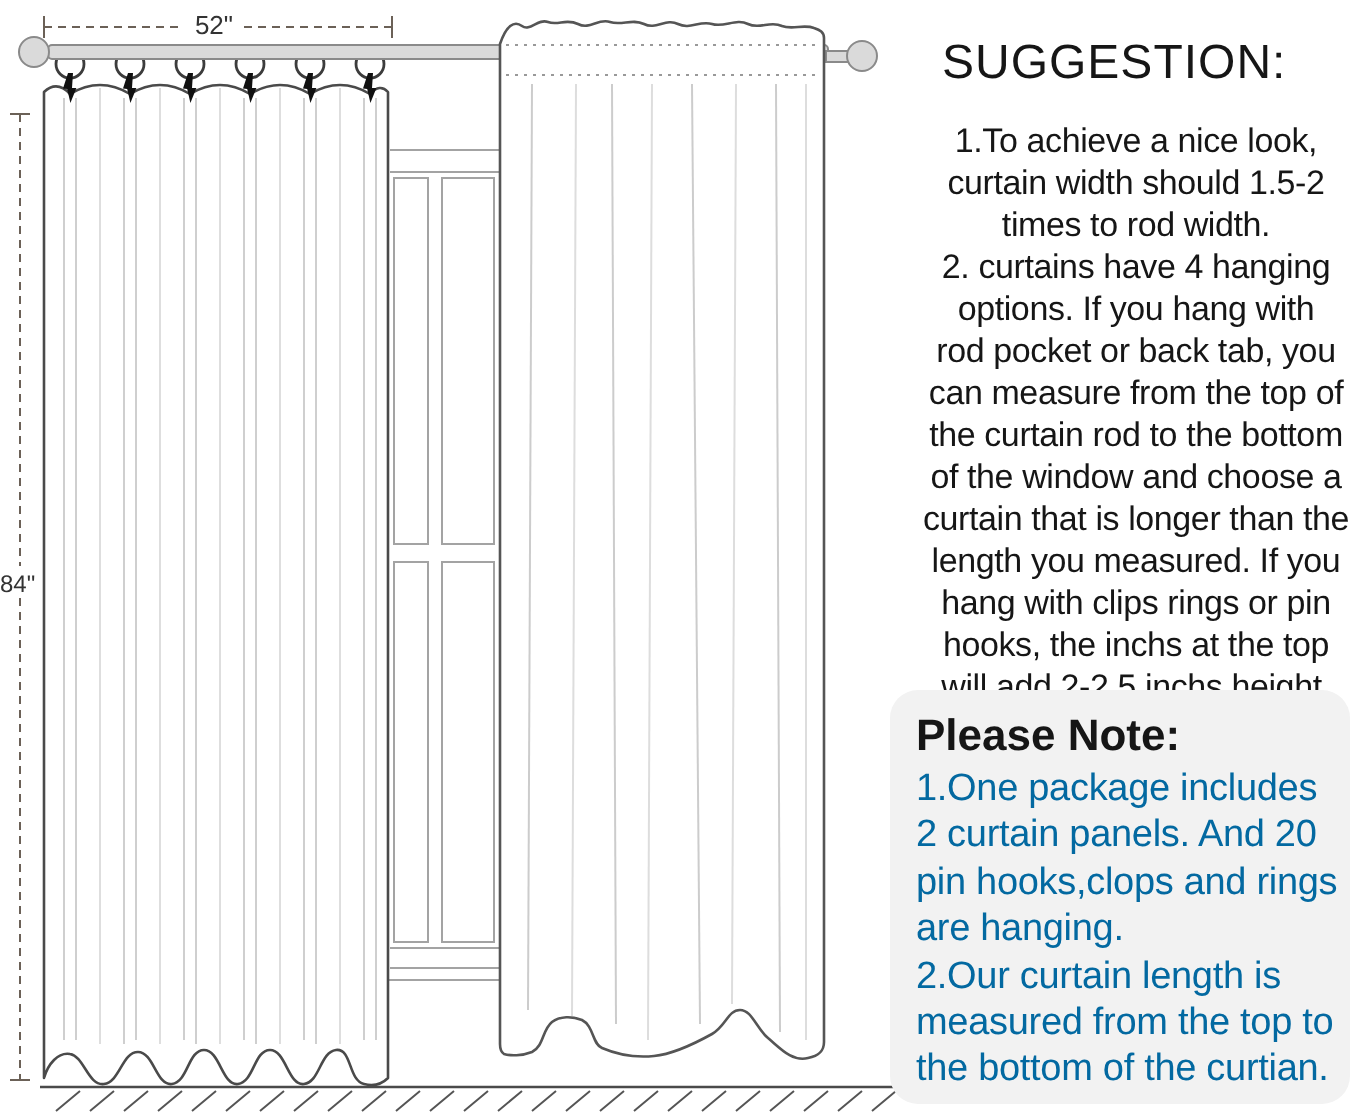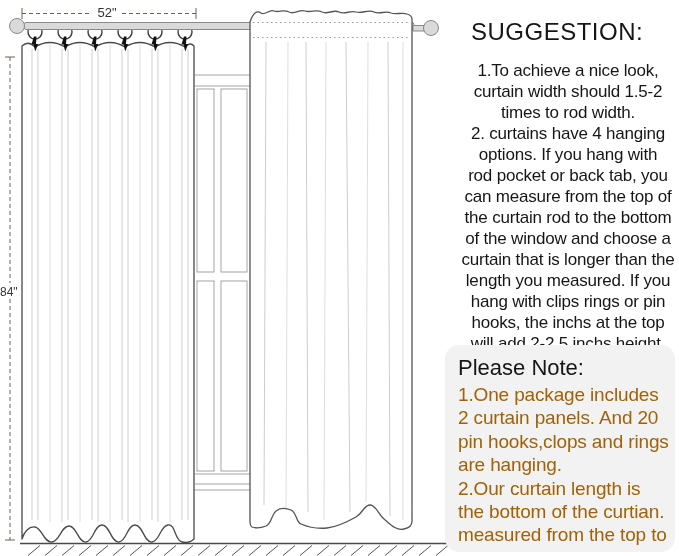--- a/index.html
+++ b/index.html
@@ -24,24 +24,24 @@
   .suggestion .lines{margin-top:3px;}
   .suggestion .lines div{
     font-size:17px;line-height:21px;letter-spacing:-0.2px;white-space:nowrap;color:#161616;text-align:center;
   }
   .note-box{
     position:absolute;left:445px;top:345px;width:230px;height:207px;
     background:var(--note-box-bg,#f2f2f2);border-radius:14px;
     padding:8px 3px 0 13px;
   }
   .note-box h2{
-    margin:0;font-size:22px;line-height:30px;font-weight:400;color:#161616;
+    margin:0;font-size:22px;line-height:30px;font-weight:700;color:#161616;
   }
   .note-box .lines div{
-    font-size:19px;line-height:23.4px;letter-spacing:-0.15px;white-space:nowrap;color:#a16207;
+    font-size:19px;line-height:23.4px;letter-spacing:-0.15px;white-space:nowrap;color:#0369a1;
   }
   svg text{font-family:"Liberation Sans","DejaVu Sans",sans-serif;}
 </style>
 </head>
 <body>
 
 <div class="stage">
 
   <svg class="diagram-svg" width="455" height="556" viewBox="0 0 455 556">
 
@@ -187,18 +187,18 @@
   </div>
 
   <div class="note-box">
     <h2>Please Note:</h2>
     <div class="lines">
         <div>1.One package includes</div>
         <div>2 curtain panels. And 20</div>
         <div>pin hooks,clops and rings</div>
         <div>are hanging.</div>
         <div>2.Our curtain length is</div>
+        <div>measured from the top to</div>
         <div>the bottom of the curtian.</div>
-        <div>measured from the top to</div>
       </div>
   </div>
 
 </div>
 
 </body></html>

